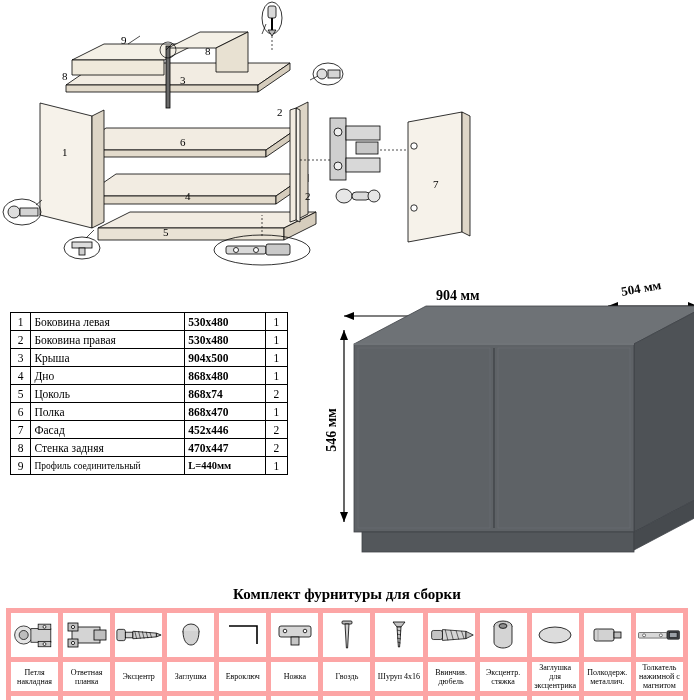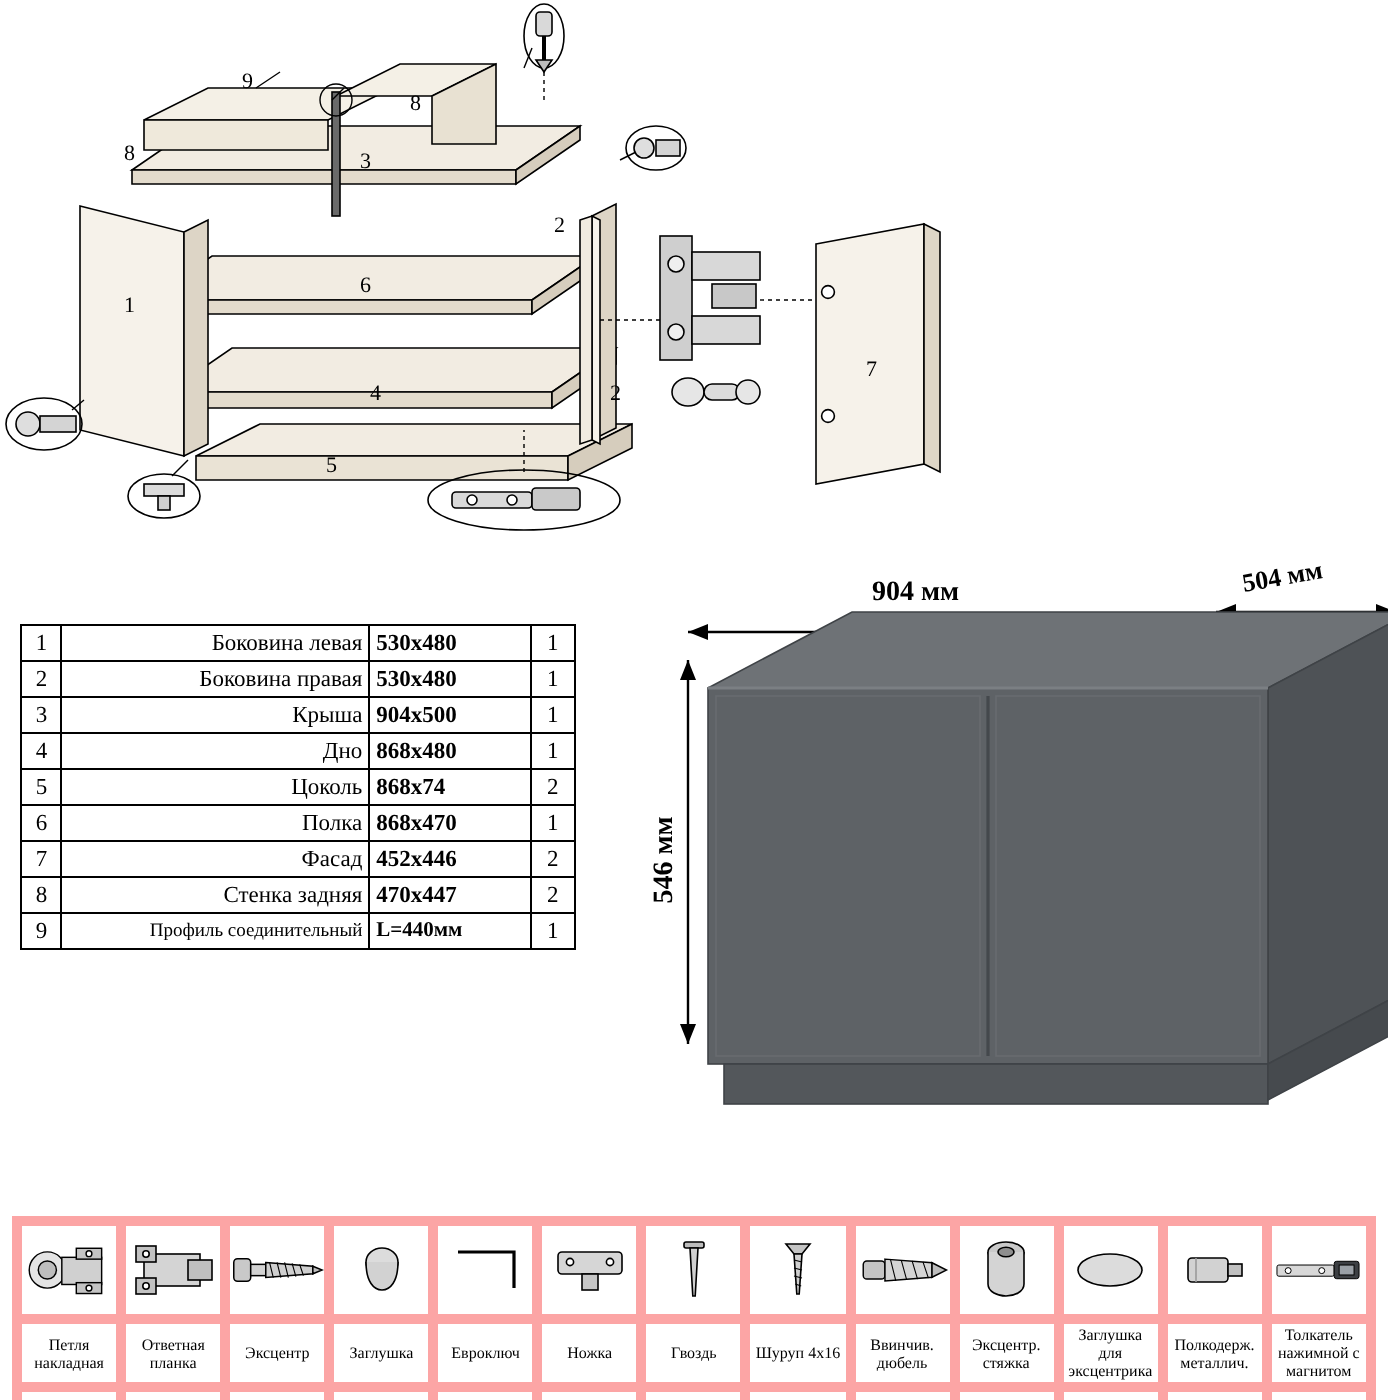--- a/index.html
+++ b/index.html
@@ -46,21 +46,21 @@
     height: 15px;
     line-height: 14px;
     white-space: nowrap;
   }
   .parts-table td.num {
     width: 14px;
     text-align: center;
   }
   .parts-table td.name {
     width: 150px;
-    text-align: right;
+    text-align: left;
   }
   .parts-table td.name.small {
     font-size: 9.5px;
   }
   .parts-table td.size {
     width: 76px;
     text-align: left;
     font-weight: bold;
     font-size: 11.5px;
   }
@@ -348,20 +348,21 @@
         <rect x="176" y="66" width="132" height="180" fill="none" stroke="#686c70" stroke-width="0.8"></rect>
 
         <rect x="40" y="250" width="272" height="20" fill="#53575b" stroke="#3f4347" stroke-width="0.8"></rect>
         <polygon points="312,250 384,212 384,230 312,268" fill="#464a4e" stroke="#3f4347" stroke-width="0.8"></polygon>
 
         <line x1="32" y1="62" x2="312" y2="62" stroke="#7b7f83" stroke-width="1.4"></line>
       </g>
     </svg>
   </div>
 
+  <div class="hardware-title">Комплект фурнитуры для сборки</div>
 
   <table class="hardware-table">
     <tbody>
       <tr class="icons">
         <td>
           <div class="hw-icon">
             <svg width="52" height="38" viewBox="0 0 52 38">
               <g stroke="#000" stroke-width="0.8" fill="#d8d8d8">
                 <circle cx="14" cy="19" r="10" fill="#e4e4e4"></circle>
                 <circle cx="14" cy="19" r="5" fill="#bdbdbd"></circle>

